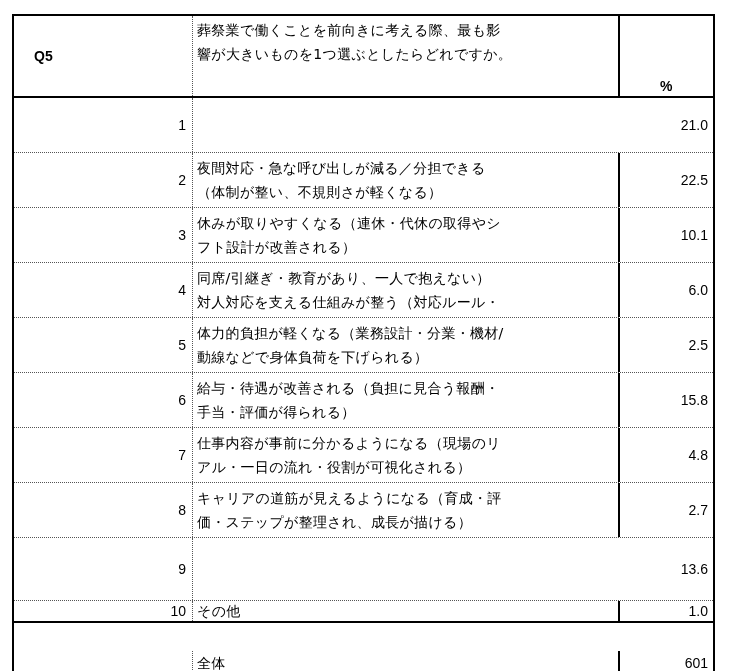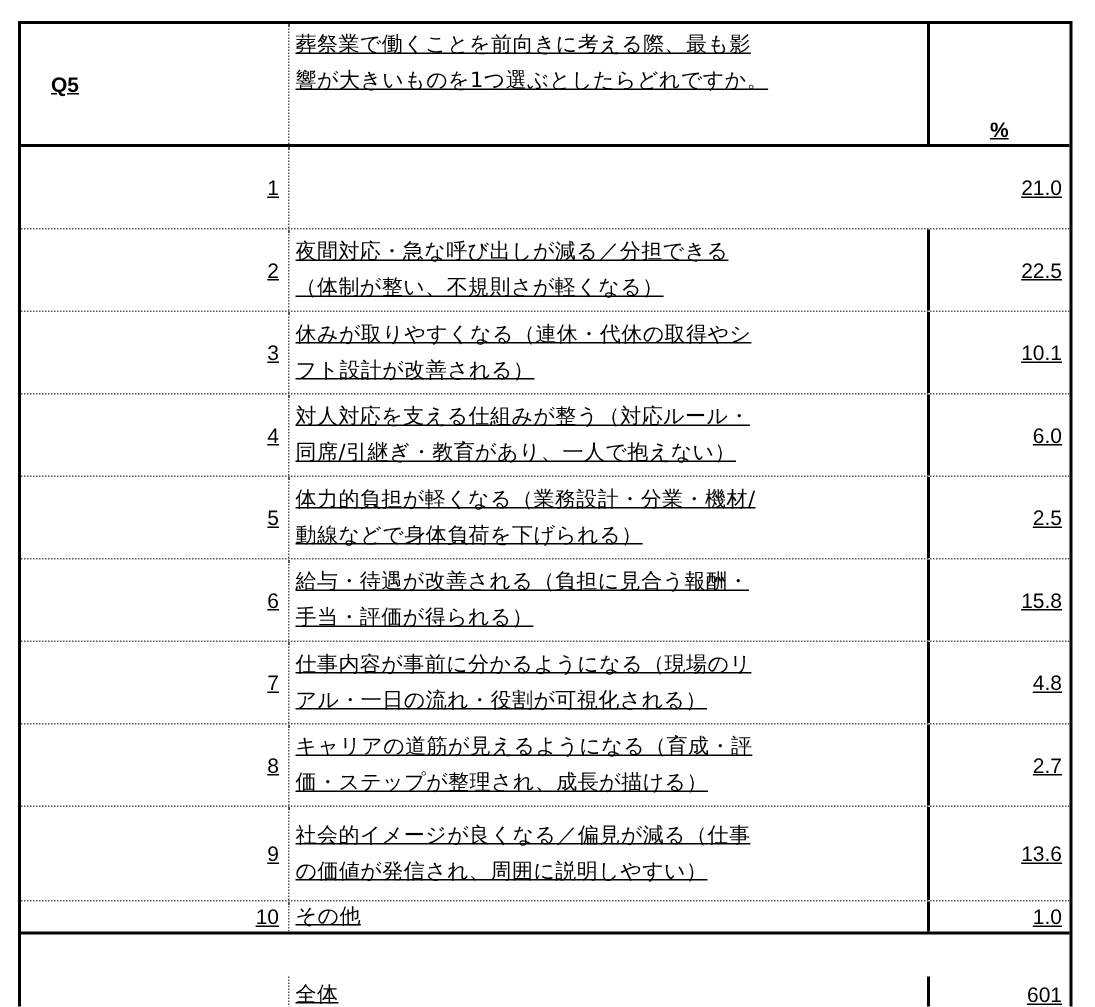--- a/index.html
+++ b/index.html
@@ -27,21 +27,20 @@
       display: flex;
       box-sizing: border-box;
       border-bottom: 1px dotted #555;
     }
     .row.solid-bottom { border-bottom: 2px solid #000; }
     .row.last { border-bottom: none; }
     .cell {
       box-sizing: border-box;
       display: flex;
       align-items: center;
-      text-decoration: underline;
     }
     .c-num {
       width: 179px;
       border-right: 1px dotted #555;
       justify-content: flex-end;
       padding-right: 6px;
       font-family: "Liberation Sans", sans-serif;
       font-size: 14px;
     }
     .c-text {
@@ -124,22 +123,22 @@
       <div>フト設計が改善される）</div>
     </div>
       </div>
     <div class="cell c-val">10.1</div>
   </div>
 
   <div class="row r55">
     <div class="cell c-num">4</div>
     <div class="cell c-text">
         <div>
+      <div>同席/引継ぎ・教育があり、一人で抱えない）</div>
       <div>対人対応を支える仕組みが整う（対応ルール・</div>
-      <div>同席/引継ぎ・教育があり、一人で抱えない）</div>
     </div>
       </div>
     <div class="cell c-val">6.0</div>
   </div>
 
   <div class="row r55">
     <div class="cell c-num">5</div>
     <div class="cell c-text">
         <div>
       <div>体力的負担が軽くなる（業務設計・分業・機材/</div>
@@ -177,26 +176,20 @@
         <div>
       <div>キャリアの道筋が見えるようになる（育成・評</div>
       <div>価・ステップが整理され、成長が描ける）</div>
     </div>
       </div>
     <div class="cell c-val">2.7</div>
   </div>
 
   <div class="row r63">
     <div class="cell c-num">9</div>
-    <div class="cell c-text">
-        <div>
-      <div>社会的イメージが良くなる／偏見が減る（仕事</div>
-      <div>の価値が発信され、周囲に説明しやすい）</div>
-    </div>
-      </div>
     <div class="cell c-val">13.6</div>
   </div>
 
   <div class="row r22 solid-bottom">
     <div class="cell c-num">10</div>
     <div class="cell c-text">その他</div>
     <div class="cell c-val">1.0</div>
   </div>
 
   <div class="row r25 last">

